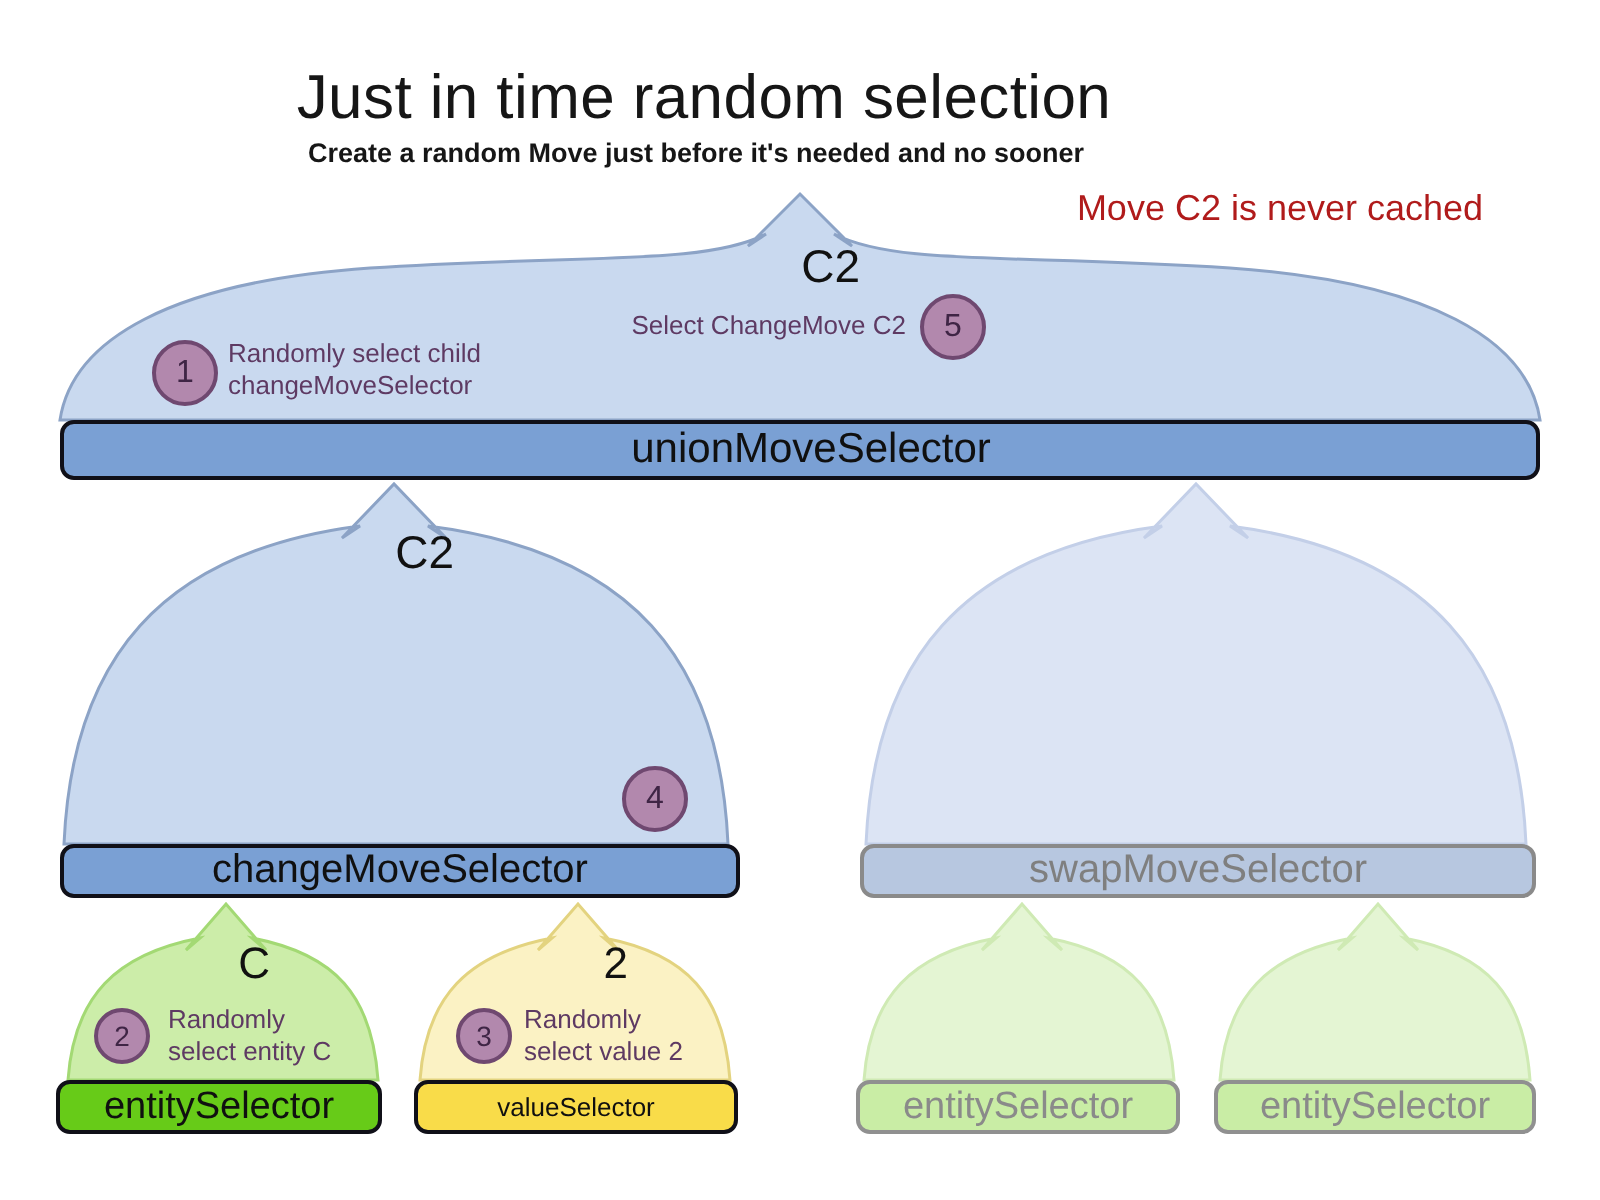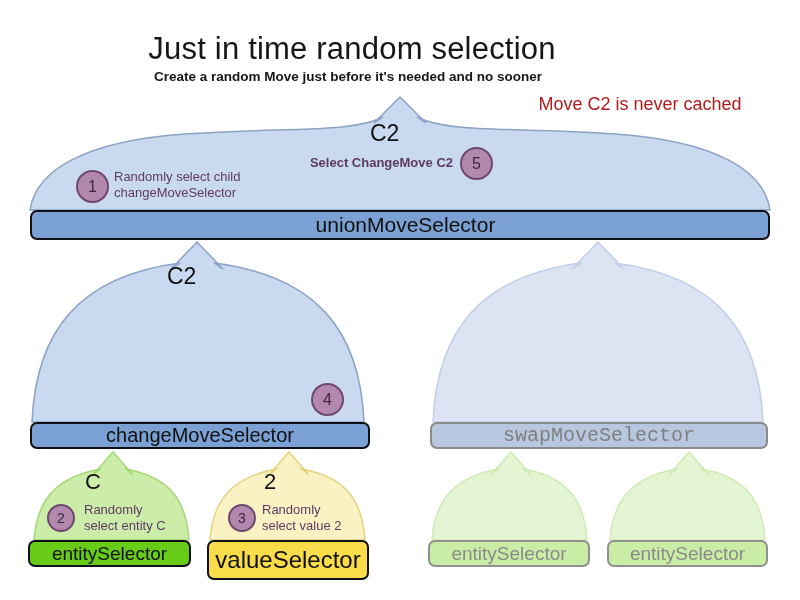--- a/index.html
+++ b/index.html
@@ -16,49 +16,49 @@
   .subtitle{left:0;top:69px;width:696px;text-align:center;font-size:13.5px;font-weight:bold;color:#161616;}
   .note{left:510px;top:94px;width:260px;text-align:center;font-size:18px;color:#b01b1b;}
 
   .bar{
     box-sizing:border-box;border-radius:7px;border:2px solid #101018;
     text-align:center;font-size:20px;color:#101010;
     display:flex;align-items:center;justify-content:center;
   }
   .bar-union{left:30px;top:210px;width:740px;height:30px;background:#7aa0d4;font-size:21px;padding-left:11px;}
   .bar-change{left:30px;top:422px;width:340px;height:27px;background:#7aa0d4;}
-  .bar-swap{left:430px;top:422px;width:338px;height:27px;background:#b7c7e0;border-color:#8a8a8a;color:#7f7f7f;font-family:Liberation Mono, monospace;}
+  .bar-swap{left:430px;top:422px;width:338px;height:27px;background:#b7c7e0;border-color:#8a8a8a;color:#7f7f7f;}
   .bar-entity{left:28px;top:540px;width:163px;height:27px;background:#67cb18;font-size:19px;}
-  .bar-value{left:207px;top:540px;width:162px;height:40px;background:#f9dc49;font-size:24px;}
+  .bar-value{left:207px;top:540px;width:162px;height:27px;background:#f9dc49;font-size:13px;}
   .bar-faded{background:#c9eda5;border-color:#909090;color:#8a8a8a;font-size:19px;}
   .bar-fent1{left:428px;top:540px;width:162px;height:27px;}
   .bar-fent2{left:607px;top:540px;width:161px;height:27px;}
 
-  .outlabel{font-size:23px;color:#111;text-align:left;}
+  .outlabel{font-size:23px;color:#111;text-align:right;}
   .out-union{left:370px;top:120px;width:60px;}
   .out-change{left:167px;top:263px;width:60px;}
   .out-entity{left:85px;top:469px;width:50px;font-size:22px;}
   .out-value{left:264px;top:469px;width:50px;font-size:22px;}
 
   .badge{
     box-sizing:border-box;border-radius:50%;
     background:#b288ad;border:2.5px solid #6f4870;color:#3f2545;
     display:flex;align-items:center;justify-content:center;
   }
   .badge-lg{width:33px;height:33px;font-size:16px;}
   .badge-sm{width:28px;height:28px;font-size:14px;}
   .b1{left:76px;top:170px;}
   .b5{left:460px;top:147px;}
   .b4{left:311px;top:383px;}
   .b2{left:47px;top:504px;}
   .b3{left:228px;top:504px;}
 
   .ann{font-size:13px;line-height:16px;color:#5e3a63;white-space:pre-line;}
   .a1{left:114px;top:169px;width:170px;text-align:left;}
-  .a5{left:303px;top:155px;width:150px;text-align:right;font-weight:bold;}
+  .a5{left:303px;top:155px;width:150px;text-align:right;}
   .a4{left:110px;top:383px;width:197px;text-align:right;font-size:13.5px;line-height:17px;}
   .a2{left:84px;top:502px;width:110px;text-align:left;line-height:15.5px;}
   .a3{left:262px;top:502px;width:110px;text-align:left;line-height:15.5px;}
 </style>
 </head>
 <body>
 
 <div class="canvas">
 
   <svg width="800" height="600" viewBox="0 0 800 600">

